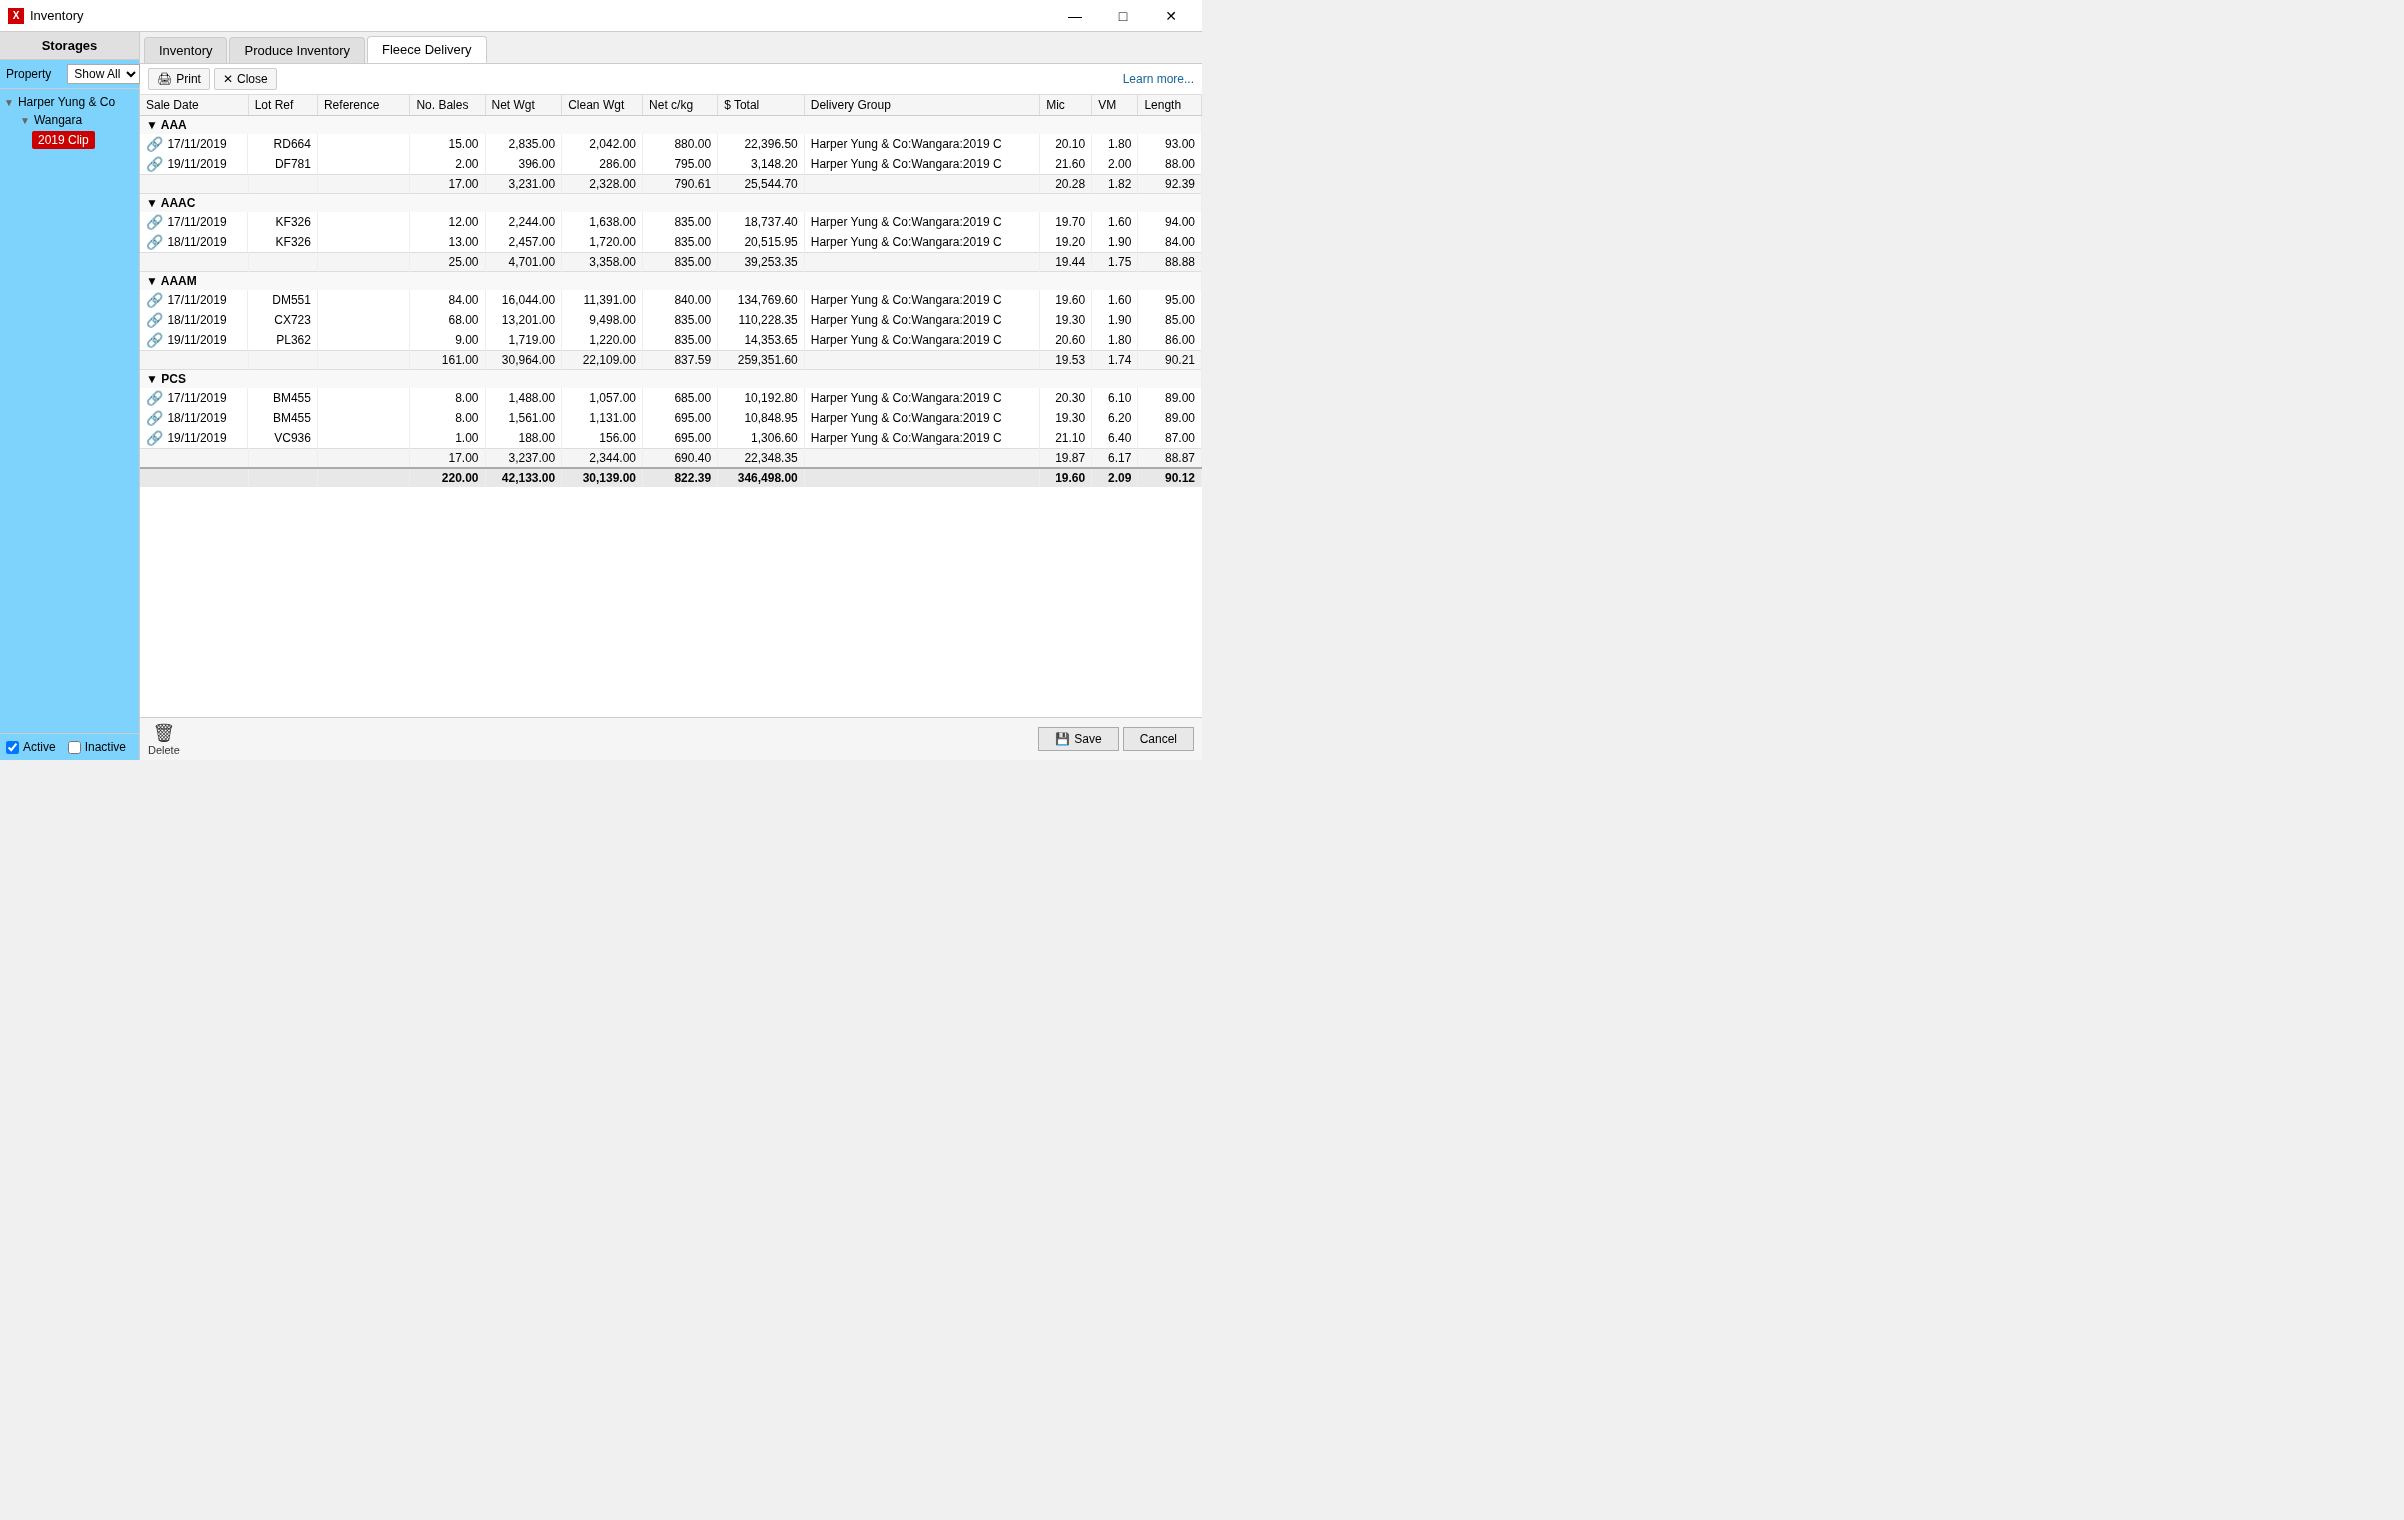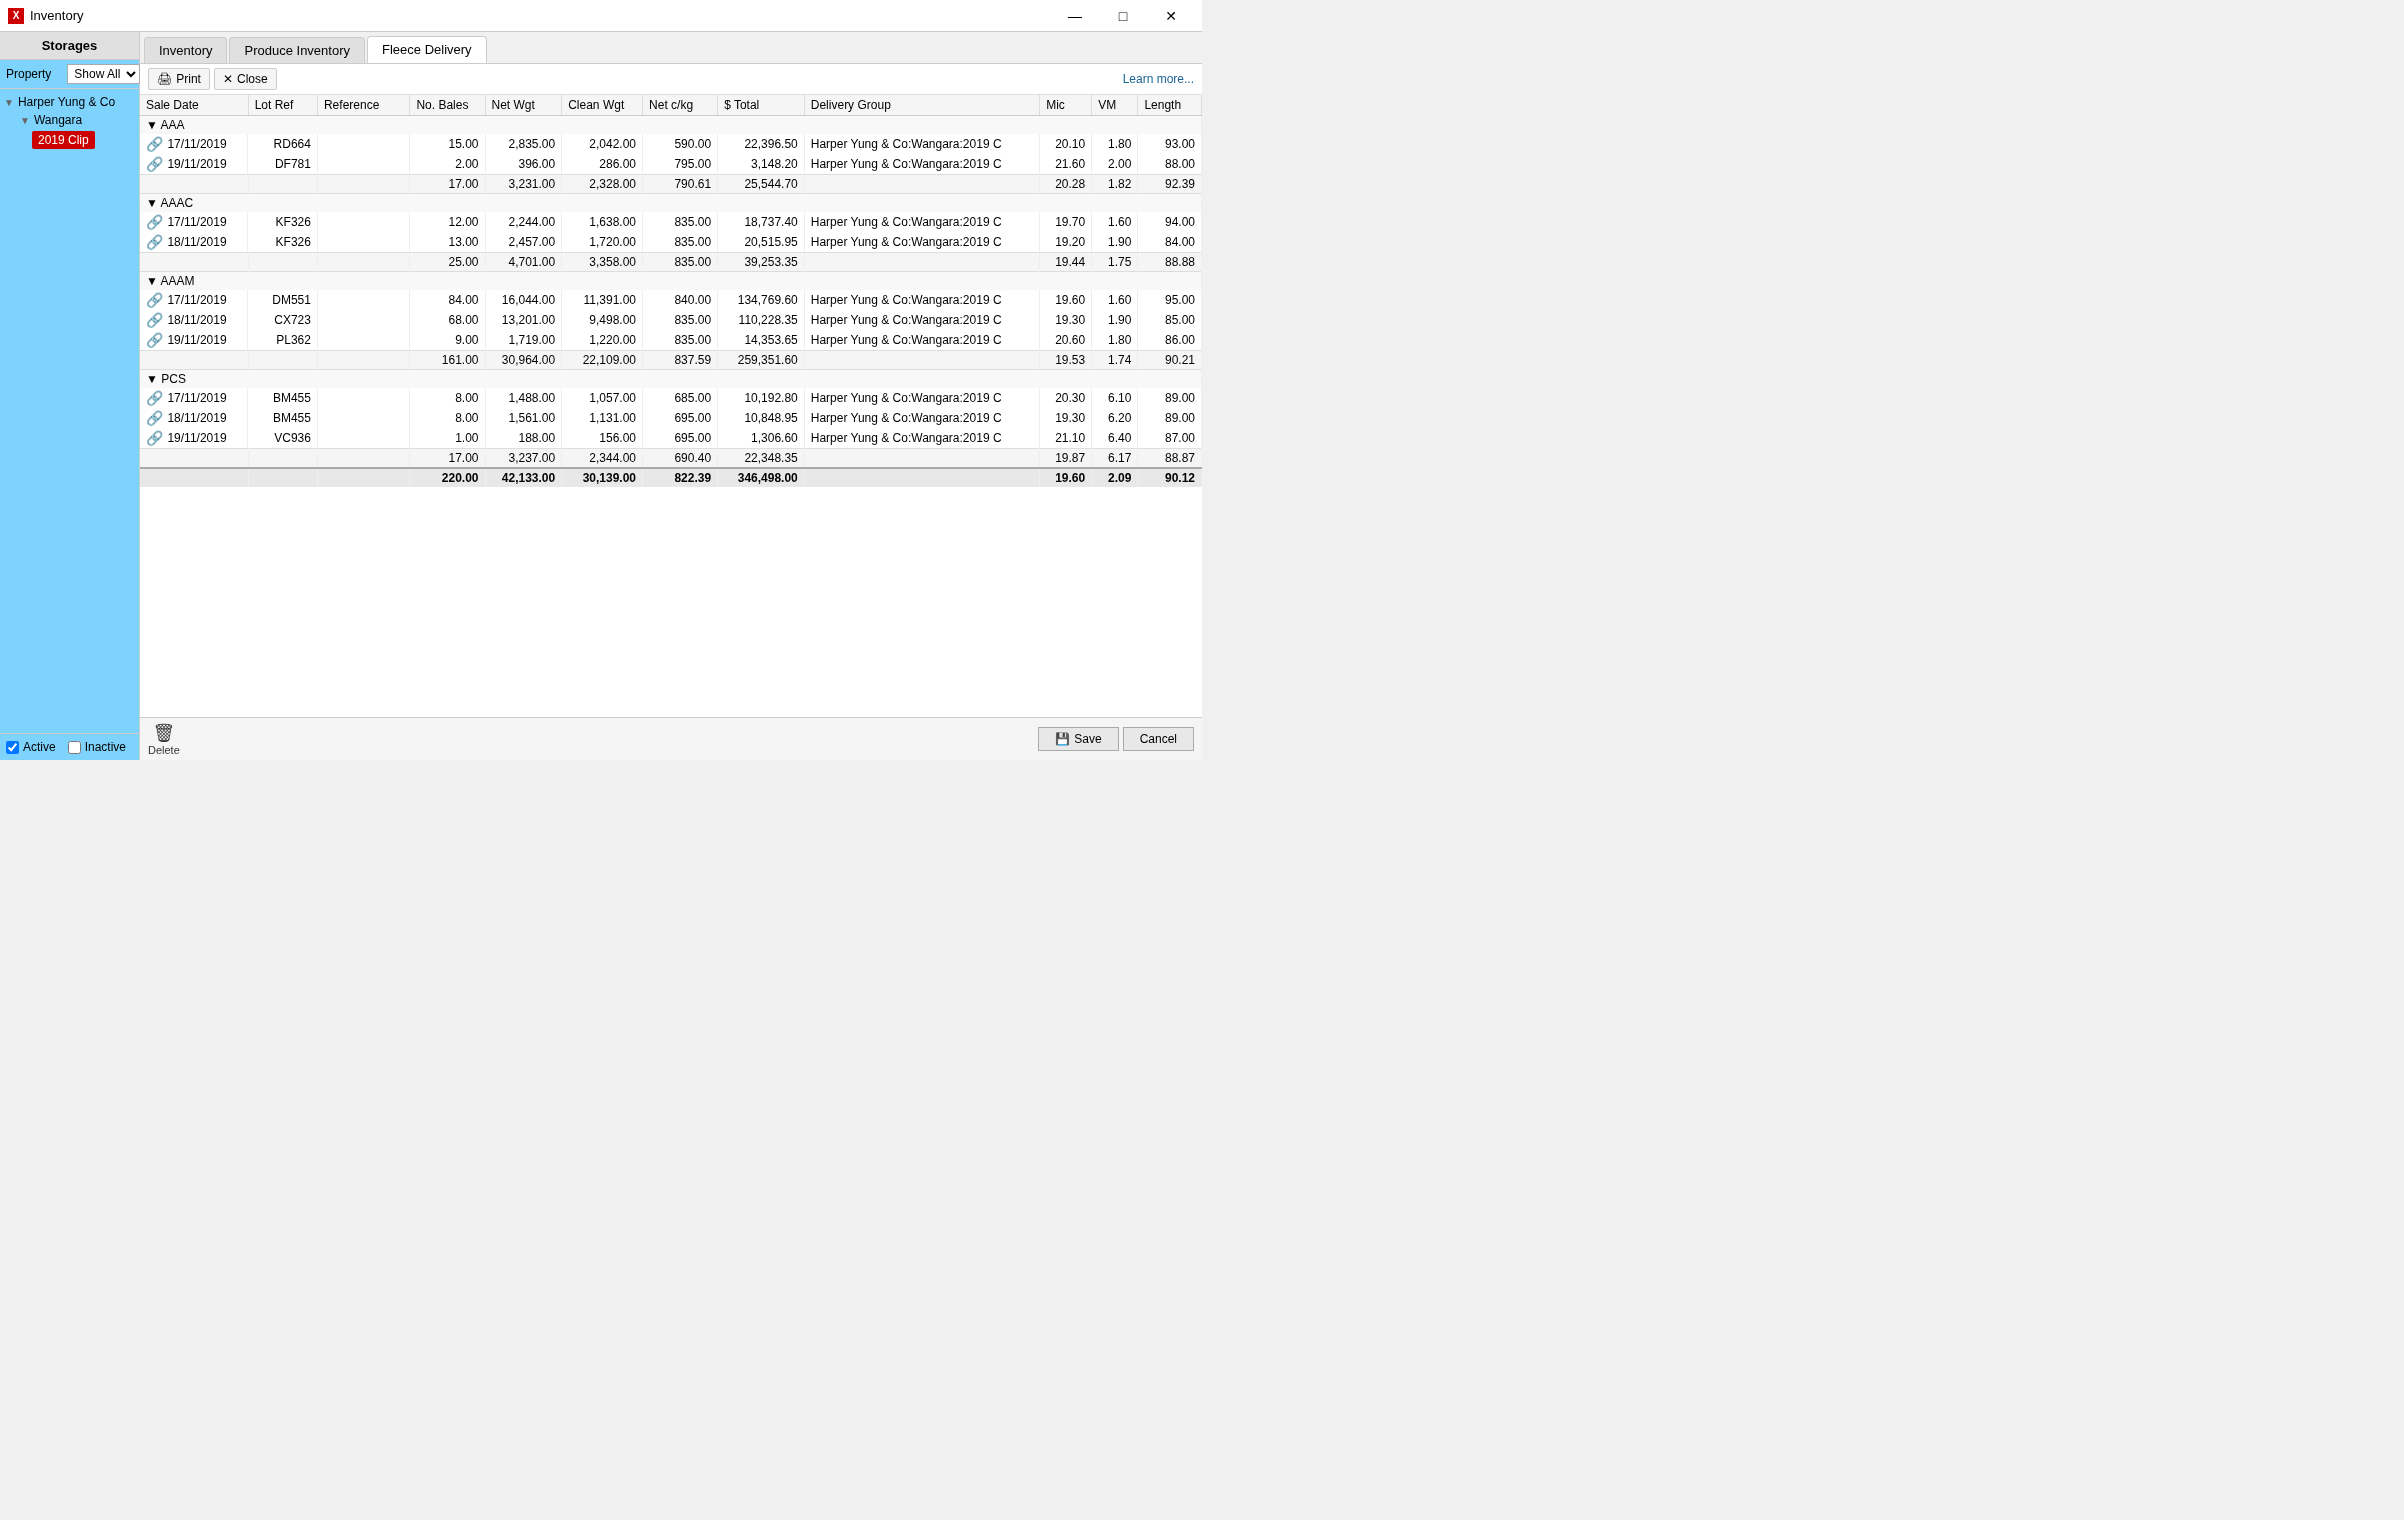--- a/index.html
+++ b/index.html
@@ -72,21 +72,21 @@
     th {
       background: #f5f5f5; border-bottom: 1px solid #ccc; border-right: 1px solid #ddd;
       padding: 3px 6px; text-align: left; white-space: nowrap; font-weight: normal;
       position: sticky; top: 0; z-index: 2;
     }
     th:first-child { text-align: left; }
     td { padding: 2px 6px; text-align: right; border-right: 1px solid #eee; white-space: nowrap; }
     td:first-child { text-align: left; }
 
     .group-header td {
-      background: #f8f8f8; font-weight: 400; text-align: left;
+      background: #f8f8f8; font-weight: 700; text-align: left;
       border-top: 1px solid #ddd; padding: 2px 6px;
     }
     .subtotal-row td { background: #f5f5f5; font-weight: 500; border-top: 1px solid #ddd; }
     .grand-total-row td { background: #e8e8e8; font-weight: 600; border-top: 2px solid #aaa; }
 
     .link-icon { color: #3a8fc7; font-size: 14px; cursor: pointer; }
 
     
     .footer-bar {
       border-top: 1px solid #ccc; background: #f5f5f5;
@@ -196,21 +196,21 @@
             <tr>
       <td style="display:flex;align-items:center;gap:4px;">
         <span class="link-icon">🔗</span>
         17/11/2019
       </td>
       <td>RD664</td>
       <td></td>
       <td>15.00</td>
       <td>2,835.00</td>
       <td>2,042.00</td>
-      <td>590.00</td>
+      <td>880.00</td>
       <td>22,396.50</td>
       <td style="text-align:left;">Harper Yung &amp; Co:Wangara:2019 C</td>
       <td>20.10</td>
       <td>1.80</td>
       <td>93.00</td>
     </tr>
             <tr>
       <td style="display:flex;align-items:center;gap:4px;">
         <span class="link-icon">🔗</span>
         19/11/2019

